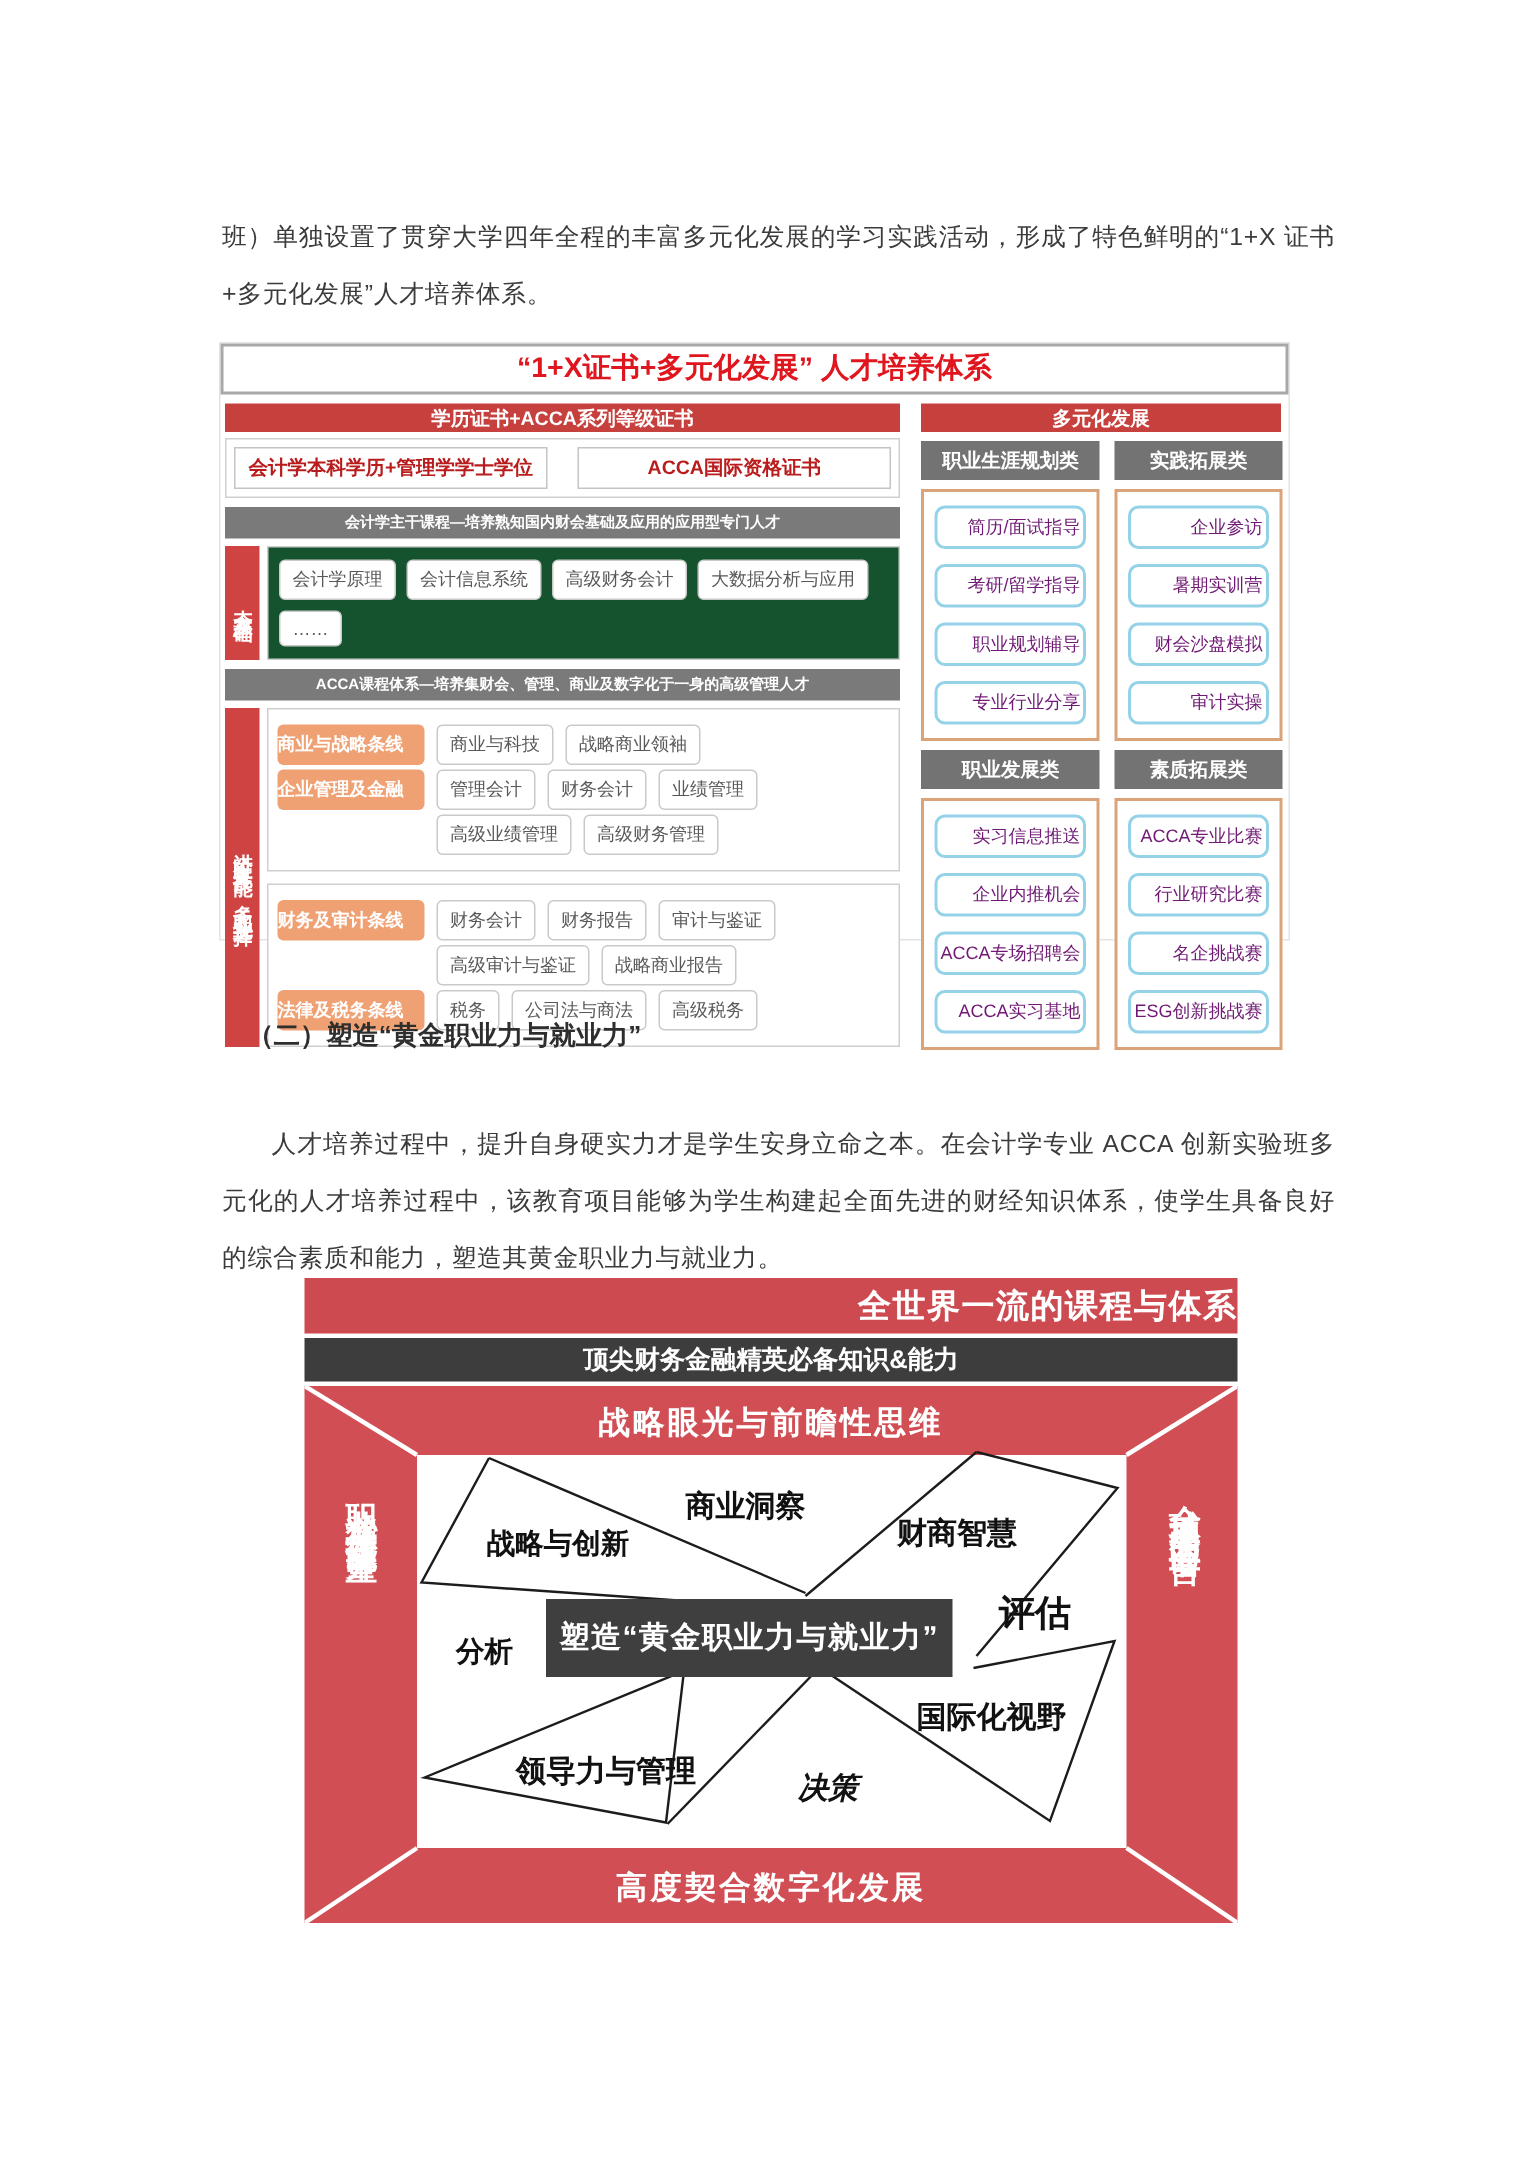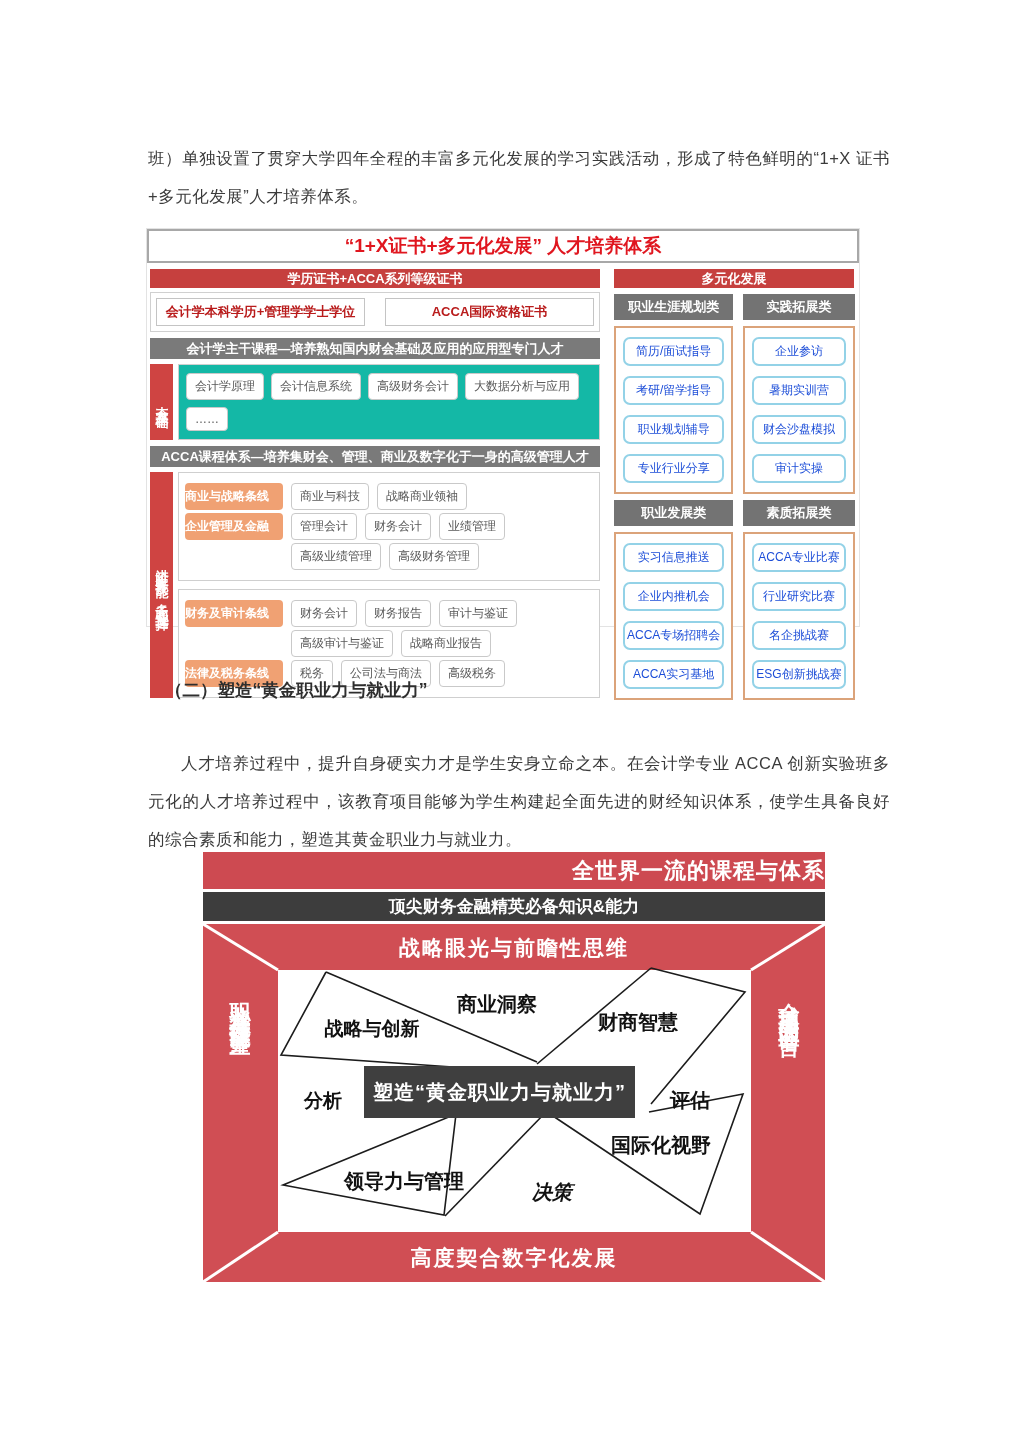--- a/index.html
+++ b/index.html
@@ -16,37 +16,37 @@
   
   .d1{position:absolute;left:146px;top:228px;width:714px;height:399px;border:1px solid #e3e3e3;box-sizing:border-box;background:#fff;}
   .d1-title{height:30px;line-height:30px;border:2px solid #a8a8a8;margin:0;text-align:center;
             color:#e0161f;font-weight:bold;font-size:19px;background:#fff;}
   .d1-body{display:flex;gap:14px;padding:6px 3px 8px 3px;}
   .d1-left{width:450px;flex:none;}
   .d1-right{width:240px;flex:none;}
   .redbar{background:#c6403e;color:#fff;font-weight:bold;font-size:13px;height:19px;line-height:19px;text-align:center;}
   .certwrap{border:1px solid #d0d0d0;margin-top:4px;padding:5px;display:flex;gap:20px;}
   .certbox{border:1px solid #c4c4c4;flex:1;text-align:center;color:#b91c1c;font-size:13px;font-weight:bold;padding:4px 0;background:#fff;white-space:nowrap;}
-  .graybar{background:#7a7a7a;color:#fff;font-weight:bold;font-size:13px;height:21px;line-height:21px;text-align:center;margin-top:6px;white-space:nowrap;}
+  .graybar{background:#7a7a7a;color:#fff;font-weight:bold;font-size:10px;height:21px;line-height:21px;text-align:center;margin-top:6px;white-space:nowrap;}
   .rowflex{display:flex;gap:5px;margin-top:5px;align-items:stretch;}
   .vlabel{background:#cf4442;color:#fff;font-weight:bold;font-size:13px;width:23px;flex:none;
           writing-mode:vertical-rl;text-orientation:upright;display:flex;align-items:center;justify-content:center;
           letter-spacing:3px;padding:4px 0;}
-  .panel{border:1px solid #cfcfcf;flex:1;display:flex;align-items:flex-end;gap:7px;padding:8px 7px;background:#14b8a6;flex-wrap:wrap;}
+  .panel{border:1px solid #cfcfcf;flex:1;display:flex;align-items:flex-end;gap:7px;padding:8px 7px;background:#14532d;flex-wrap:wrap;}
   .course{border:1px solid #c9c9c9;border-radius:4px;padding:4px 8px;font-size:12px;color:#595959;background:#fff;white-space:nowrap;}
   .advcol{flex:1;display:flex;flex-direction:column;gap:8px;}
   .advbox{border:1px solid #cfcfcf;padding:7px 6px;background:#fff;}
   .advline{display:flex;align-items:center;gap:8px;margin:3px 0;}
   .chip{background:#f0a173;color:#fff;font-weight:bold;font-size:12px;border-radius:4px;width:98px;flex:none;
         text-align:left;padding:5px 0;white-space:nowrap;}
   .chip.ghost{background:transparent;color:transparent;}
   .catgrid{display:grid;grid-template-columns:1fr 1fr;column-gap:10px;row-gap:6px;margin-top:6px;}
   .cathead{background:#737373;color:#fff;font-weight:bold;font-size:13px;text-align:center;padding:4px 0;white-space:nowrap;}
   .catbox{border:2px solid #dba37a;padding:9px 7px;display:flex;flex-direction:column;gap:10px;background:#fff;}
-  .catitem{border:2px solid #93d2e7;border-radius:7px;text-align:center;font-size:12px;color:#1d4ed8;
+  .catitem{border:2px solid #93d2e7;border-radius:7px;text-align:right;font-size:12px;color:#701a75;
            padding:4px 2px;background:#fff;white-space:nowrap;}
 
   
   .d2{position:absolute;left:203px;top:852px;width:622px;height:430px;}
   .d2-banner{height:37px;line-height:37px;background:#cd4a51;color:#fff;font-weight:bold;font-size:22px;text-align:right;letter-spacing:1px;}
   .d2-sub{height:29px;line-height:29px;background:#3d3d3d;color:#fff;font-weight:bold;font-size:17px;text-align:center;margin-top:3px;}
   .d2-main{position:relative;width:622px;height:358px;background:#d04e54;margin-top:3px;}
   .d2-main svg{position:absolute;left:0;top:0;}
   .d2-band{position:absolute;color:#fff;font-weight:bold;letter-spacing:2px;}
   .d2-top{left:0;top:10px;width:622px;text-align:center;font-size:21px;}
@@ -197,21 +197,21 @@
       </svg>
       <div class="d2-band d2-top">战略眼光与前瞻性思维</div>
       <div class="d2-band d2-bottom">高度契合数字化发展</div>
       <div class="d2-band d2-vert d2-left">职业道德与技能并重</div>
       <div class="d2-band d2-vert d2-right">全球通用的商业语言</div>
 
       <div class="d2-node" style="left:294px;top:80px;font-size:20px;">商业洞察</div>
       <div class="d2-node" style="left:169px;top:105px;font-size:19px;">战略与创新</div>
       <div class="d2-node" style="left:435px;top:98px;font-size:20px;">财商智慧</div>
       <div class="d2-node" style="left:120px;top:177px;font-size:19px;">分析</div>
-      <div class="d2-node" style="left:487px;top:176px;font-size:20px;">评估</div>
+      <div class="d2-node" style="left:487px;top:151px;font-size:24px;">评估</div>
       <div class="d2-node" style="left:458px;top:221px;font-size:20px;">国际化视野</div>
       <div class="d2-node" style="left:201px;top:257px;font-size:20px;">领导力与管理</div>
       <div class="d2-node" style="left:349px;top:268px;font-size:20px;font-style:italic;">决策</div>
 
       <div class="d2-center">塑造“黄金职业力与就业力”</div>
     </div>
   </div>
 
 </div>
 

